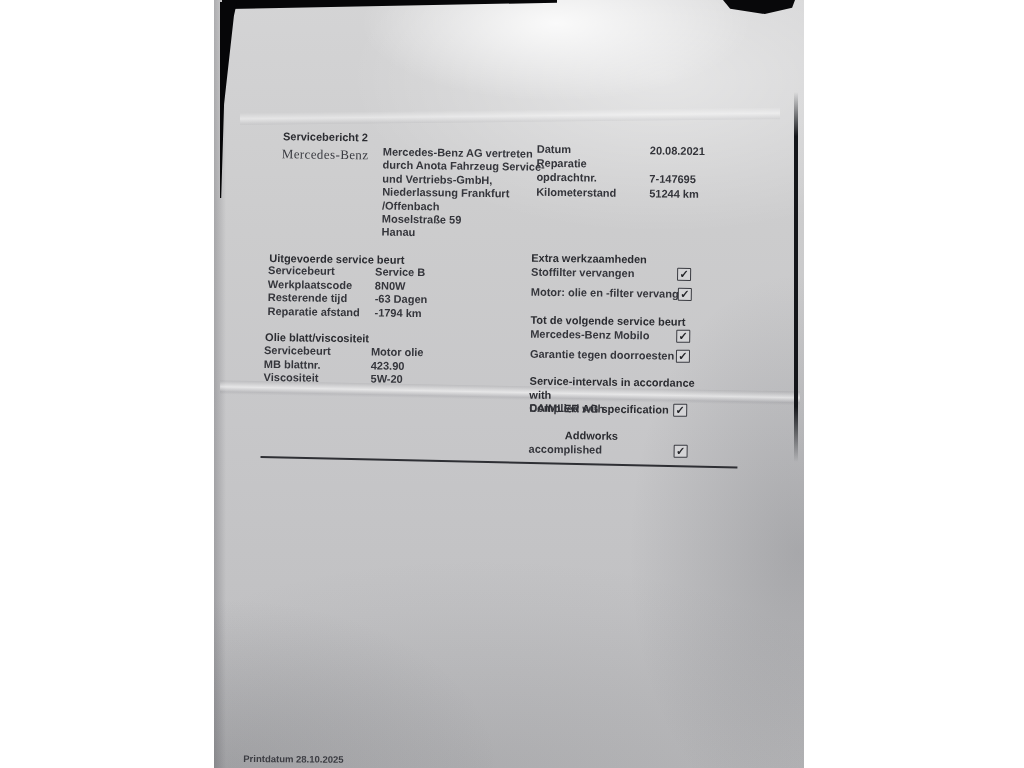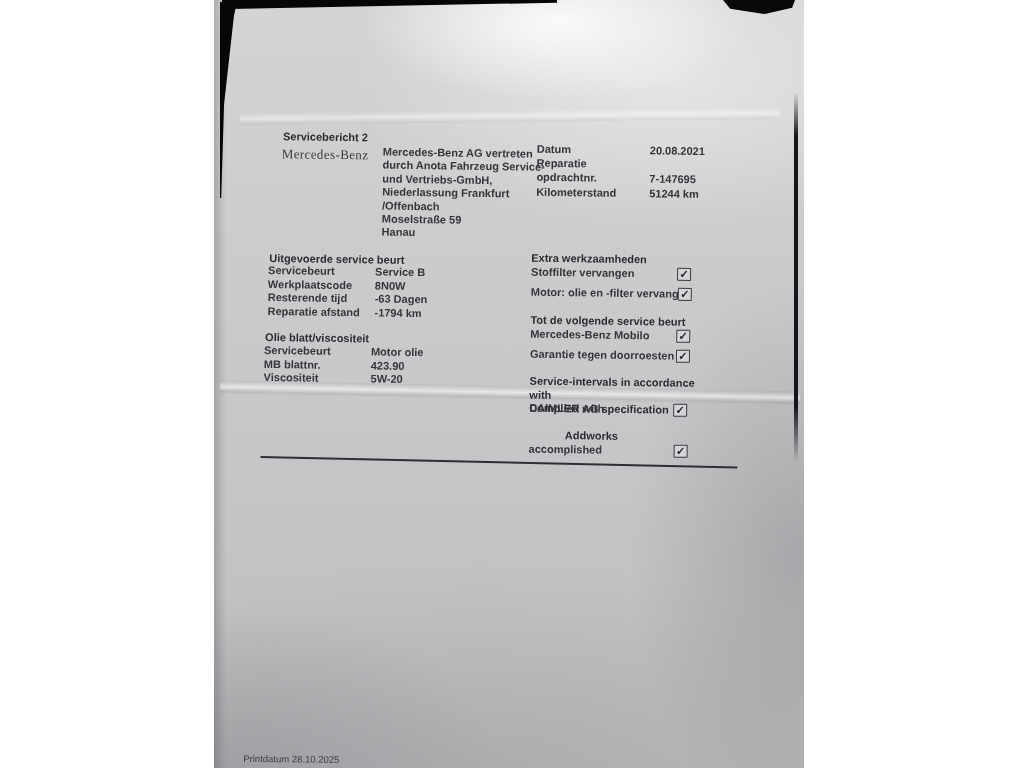--- a/index.html
+++ b/index.html
@@ -63,21 +63,21 @@
   .meta-label { display:inline-block; width:113px; }
   .sec-h { font-size:11px; font-weight:700; color:#2b2c31; }
   .kv-rows { font-size:11px; font-weight:700; line-height:13.5px; color:#35363c; }
   .kv-label { display:inline-block; width:107px; font-weight:700; }
   .cbrow { position:absolute; width:175px; font-size:11px; font-weight:700; color:#35363c; }
   .cb { position:absolute; top:0; width:12px; height:11px; background:#d4d4d6;
         border:1.6px solid #3a3b41; border-radius:1px; text-align:center; }
   .cb .mark { font-size:11px; font-weight:700; color:#232428; line-height:11px; display:block; }
   .divider { position:absolute; left:265px; top:458px; width:477px; height:2px;
              background:#2e2f34; transform:rotate(0.45deg); }
-  .printdatum { position:absolute; left:252px; top:753px; font-size:9.5px; font-weight:400;
+  .printdatum { position:absolute; left:252px; top:753px; font-size:9.5px; font-weight:700;
                 color:#3b3c42; transform:rotate(-0.3deg); }
 </style>
 </head>
 <body>
 
 <div class="photo">
 
   <div class="paper"></div>
   <div class="paper-left-shade"></div>
   <div class="crease-top"></div>

